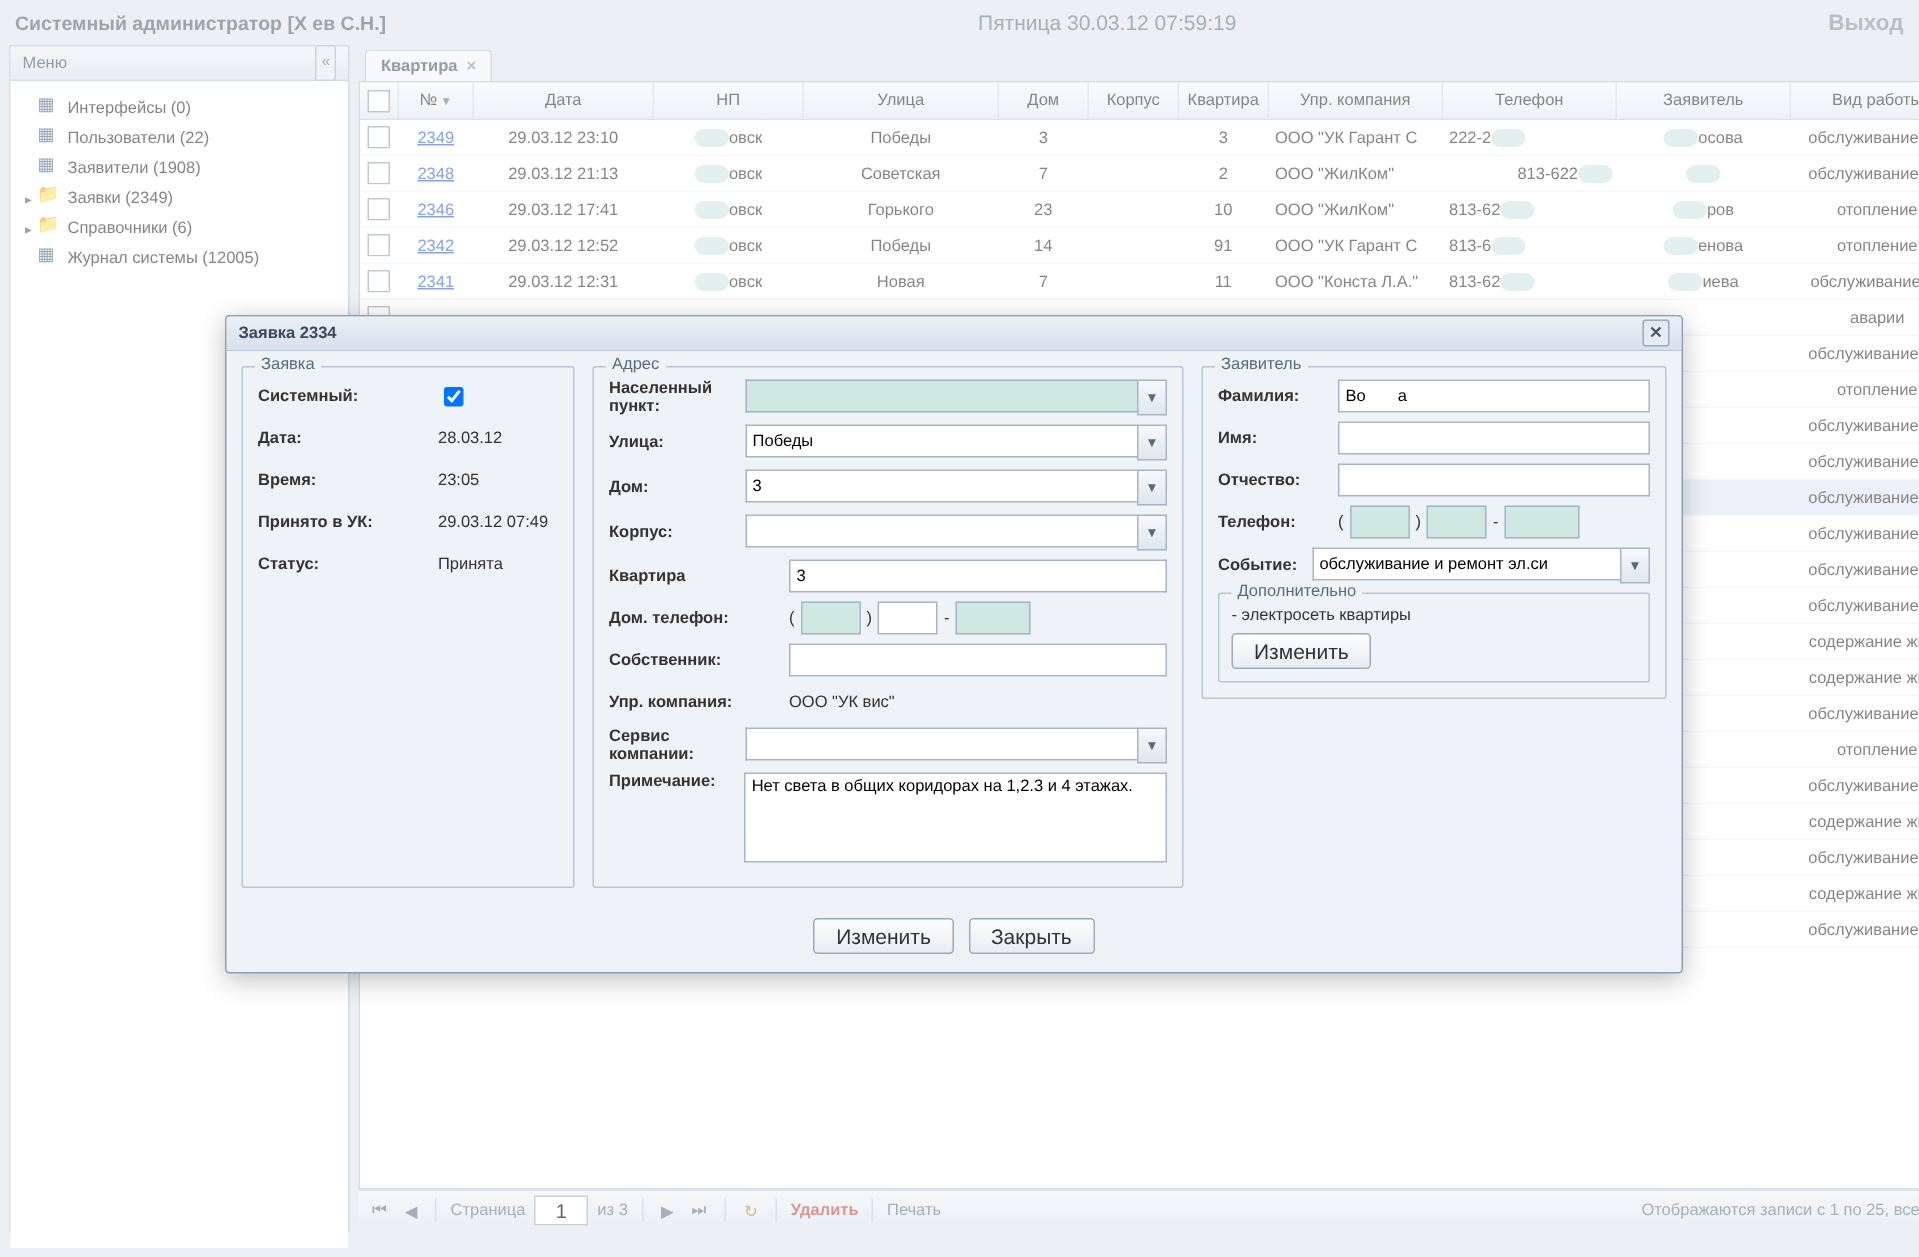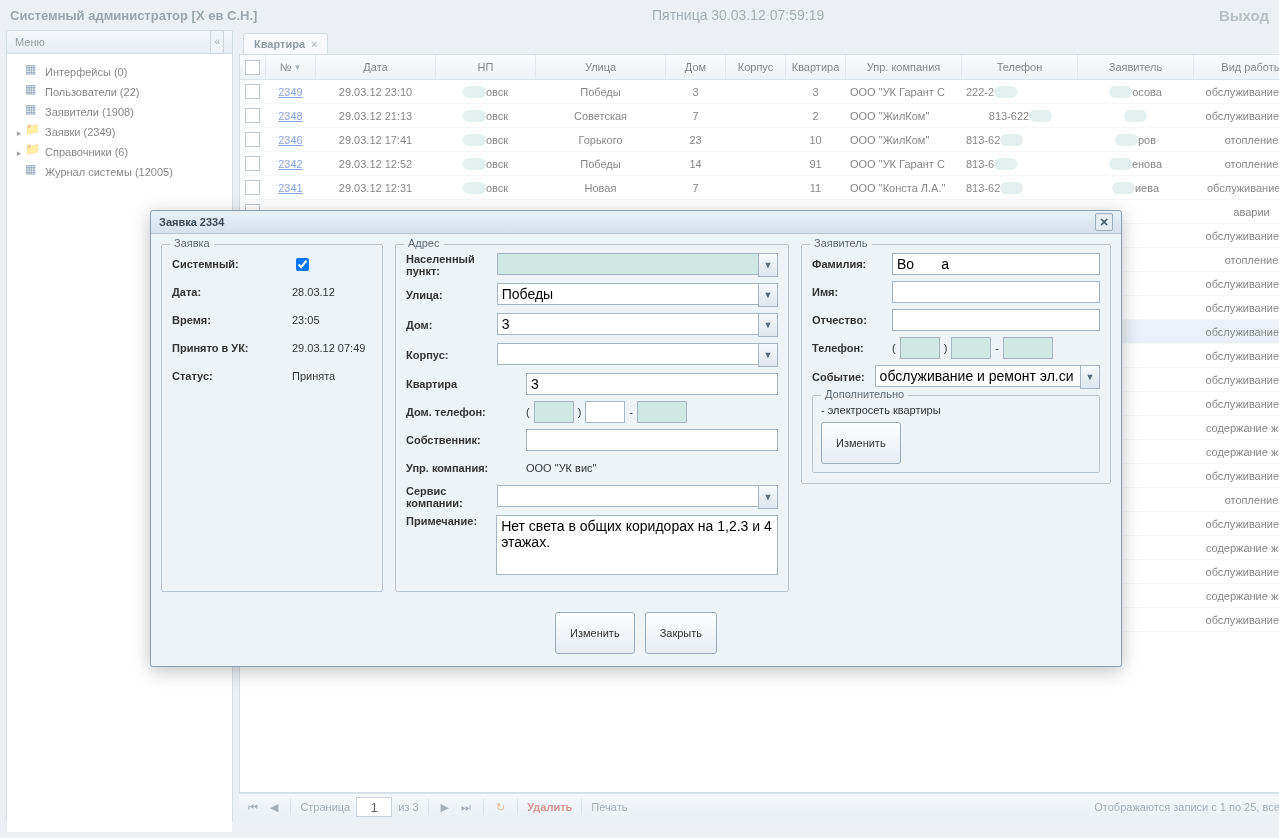--- a/index.html
+++ b/index.html
@@ -61,32 +61,32 @@
 .dlg-close{width:16px;height:16px;border:1px solid #9aabbb;border-radius:2px;background:#e6ecf2;display:flex;align-items:center;justify-content:center;cursor:pointer;font-size:11px;color:#4a5a69}
 .dlg-body{padding:10px;display:flex;gap:12px}
 .fset{border:1px solid #b8c5d2;border-radius:2px;padding:8px 10px 10px;position:relative;background:#eef3f8}
 .fset-title{position:absolute;top:-8px;left:8px;background:#eef3f8;padding:0 4px;color:#5a6a78;font-weight:normal}
 .col1{width:200px}
 .col2{flex:1}
 .col3{width:310px}
 .frow{display:flex;align-items:center;margin-bottom:6px;min-height:22px}
 .flabel{width:120px;font-weight:bold;color:#333}
 .fval{flex:1;color:#333}
-input.txt,select.sel,textarea.ta{border:1px solid #a6b5c4;background:#fff;font-family:inherit;font-size:14px;padding:2px 4px;box-sizing:border-box;height:22px}
+input.txt,select.sel,textarea.ta{border:1px solid #a6b5c4;background:#fff;font-family:inherit;font-size:11px;padding:2px 4px;box-sizing:border-box;height:22px}
 textarea.ta{height:60px;resize:none;width:100%}
 .combo{display:flex;width:100%}
 .combo input{flex:1;border:1px solid #a6b5c4;border-right:none;height:22px;padding:2px 4px;box-sizing:border-box}
 .combo .cbtn{width:18px;height:22px;border:1px solid #a6b5c4;background:linear-gradient(#f6f9fc,#dfe6ee);display:flex;align-items:center;justify-content:center;cursor:pointer;color:#5a6a78;font-size:9px}
 .phone{display:flex;align-items:center;gap:4px}
 .phone .p1{width:40px}
 .phone .p2{width:40px}
 .phone .p3{width:50px}
 .subfset{border:1px solid #b8c5d2;border-radius:2px;padding:8px;margin-top:6px;position:relative;background:#eef3f8}
 .subfset-title{position:absolute;top:-8px;left:8px;background:#eef3f8;padding:0 4px;color:#5a6a78}
-.btn{border:1px solid #9aabbb;background:linear-gradient(#fdfefe,#e7edf3);border-radius:3px;padding:14px 14px;cursor:pointer;color:#333;font-family:inherit;font-size:11px}
+.btn{border:1px solid #9aabbb;background:linear-gradient(#fdfefe,#e7edf3);border-radius:3px;padding:3px 14px;cursor:pointer;color:#333;font-family:inherit;font-size:14px}
 .dlg-ft{display:flex;justify-content:center;gap:10px;padding:10px 0 12px}
 .addinfo{color:#333;margin-bottom:6px}
 </style>
 </head>
 <body>
 
 <div class="main">
 <div class="overlay"></div>
 
 <div class="hdr">
@@ -188,21 +188,21 @@
               <div class="gc c1">
                 <span class="link">2348</span>
               </div>
               <div class="gc c2">29.03.12 21:13</div>
               <div class="gc c3"><span class="snip">xx</span>овск</div>
               <div class="gc c4">Советская</div>
               <div class="gc c5">7</div>
               <div class="gc c6"></div>
               <div class="gc c7">2</div>
               <div class="gc c8" style="justify-content:flex-start;padding-left:4px">ООО "ЖилКом"</div>
-              <div class="gc c9" style="justify-content:center;padding-left:4px">813-622<span class="snip">xx</span></div>
+              <div class="gc c9" style="justify-content:flex-end;padding-left:4px">813-622<span class="snip">xx</span></div>
               <div class="gc c10">
                 <span class="snip">xx</span>
               </div>
               <div class="gc c11">обслуживание и р</div>
             </div>
             <div class="grid-row">
               <div class="gc c0">
                 <span class="chk"></span>
               </div>
               <div class="gc c1">

